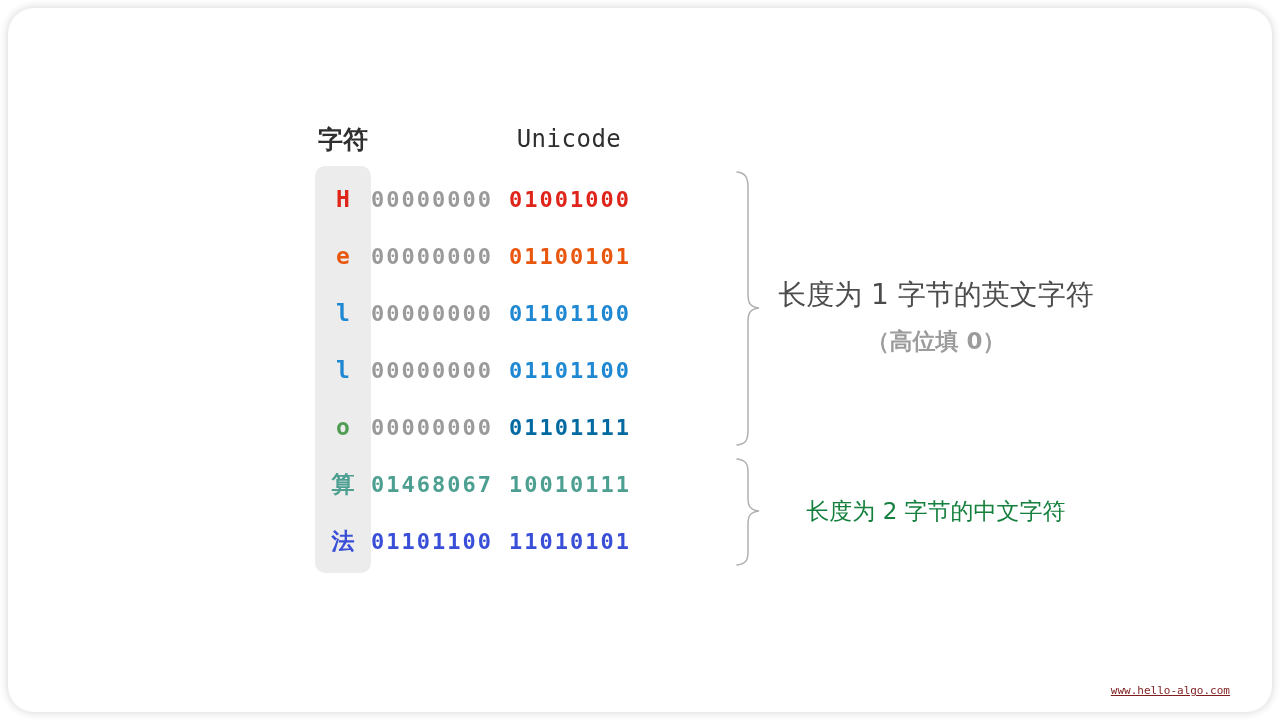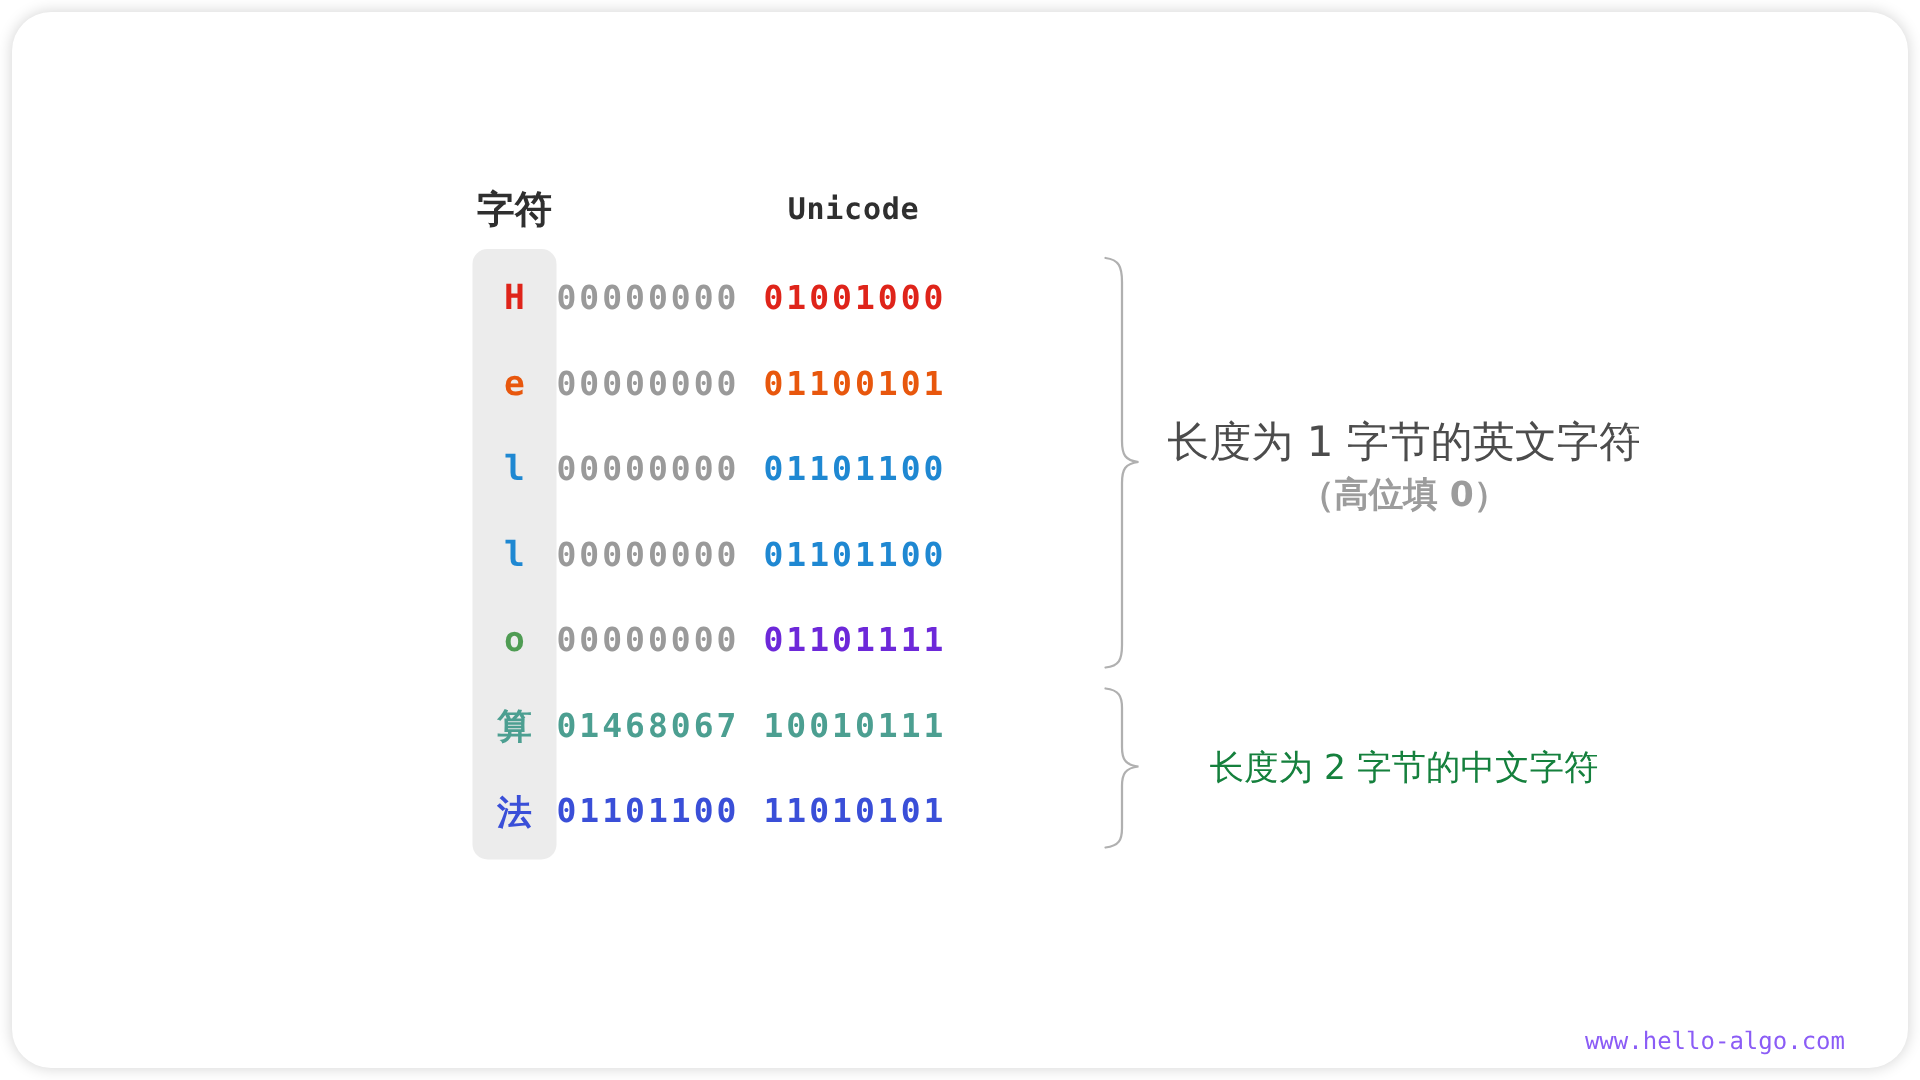--- a/index.html
+++ b/index.html
@@ -34,21 +34,21 @@
     position: absolute;
     left: 307px; top: 115px; width: 56px; height: 32px;
     display: flex; align-items: center; justify-content: center;
     font-size: 25px; font-weight: bold; color: #2f2f2f; text-align: right;
   }
   .hdr-unicode {
     position: absolute;
     left: 430px; top: 115px; width: 262px; height: 32px;
     display: flex; align-items: center; justify-content: center;
     font-family: "DejaVu Sans Mono", monospace;
-    font-size: 20px; font-weight: bold; color: #2f2f2f;
+    font-size: 24px; font-weight: normal; color: #2f2f2f;
     letter-spacing: 0.5px;
   }
 
   
   .row {
     position: absolute;
     left: 307px; height: 32px;
     display: flex; align-items: center;
   }
   .row-0 { top: 175px; }
@@ -90,36 +90,37 @@
   
   .annot-1 {
     position: absolute;
     left: 770px; top: 268px; width: 316px;
     text-align: center;
   }
   .annot-1 .line1 {
     font-size: 28px; color: #4c4c4c;
   }
   .annot-1 .line2 {
-    margin-top: 0;
+    margin-top: 12px;
     font-size: 23px; font-weight: bold; color: #9c9c9c;
   }
   .annot-2 {
     position: absolute;
     left: 770px; top: 488px; width: 316px;
     text-align: center;
     font-size: 23px; color: #15803d;
   }
 
   .watermark {
     position: absolute;
     right: 42px; top: 676px;
     font-family: "DejaVu Sans Mono", monospace;
-    font-size: 16px;
-    color: #8b5cf6;
+    font-size: 11px;
+    color: #7f1d1d;
+    text-decoration: underline;
   }
 </style>
 </head>
 <body>
 
 <div class="stage">
   <div class="card">
 
     <div class="char-col-bg"></div>
 
@@ -141,21 +142,21 @@
       <span class="bin"><span class="high-byte" style="color: rgb(154, 154, 154);">00000000</span><span class="low-byte" style="color: rgb(31, 136, 210);">01101100</span></span>
     </div>
 
     <div class="row row-3">
       <span class="char-cell" style="color: rgb(31, 136, 210);">l</span>
       <span class="bin"><span class="high-byte" style="color: rgb(154, 154, 154);">00000000</span><span class="low-byte" style="color: rgb(31, 136, 210);">01101100</span></span>
     </div>
 
     <div class="row row-4">
       <span class="char-cell" style="color: rgb(79, 156, 83);">o</span>
-      <span class="bin"><span class="high-byte" style="color: rgb(154, 154, 154);">00000000</span><span class="low-byte" style="color: #6d28d9;">01101111</span></span>
+      <span class="bin"><span class="high-byte" style="color: rgb(154, 154, 154);">00000000</span><span class="low-byte" style="color: #0369a1;">01101111</span></span>
     </div>
 
     <div class="row row-5">
       <span class="char-cell" style="color: rgb(76, 159, 145);">算</span>
       <span class="bin"><span class="high-byte" style="color: rgb(76, 159, 145);">01468067</span><span class="low-byte" style="color: rgb(76, 159, 145);">10010111</span></span>
     </div>
 
     <div class="row row-6">
       <span class="char-cell" style="color: rgb(58, 79, 216);">法</span>
       <span class="bin"><span class="high-byte" style="color: rgb(58, 79, 216);">01101100</span><span class="low-byte" style="color: rgb(58, 79, 216);">11010101</span></span>

